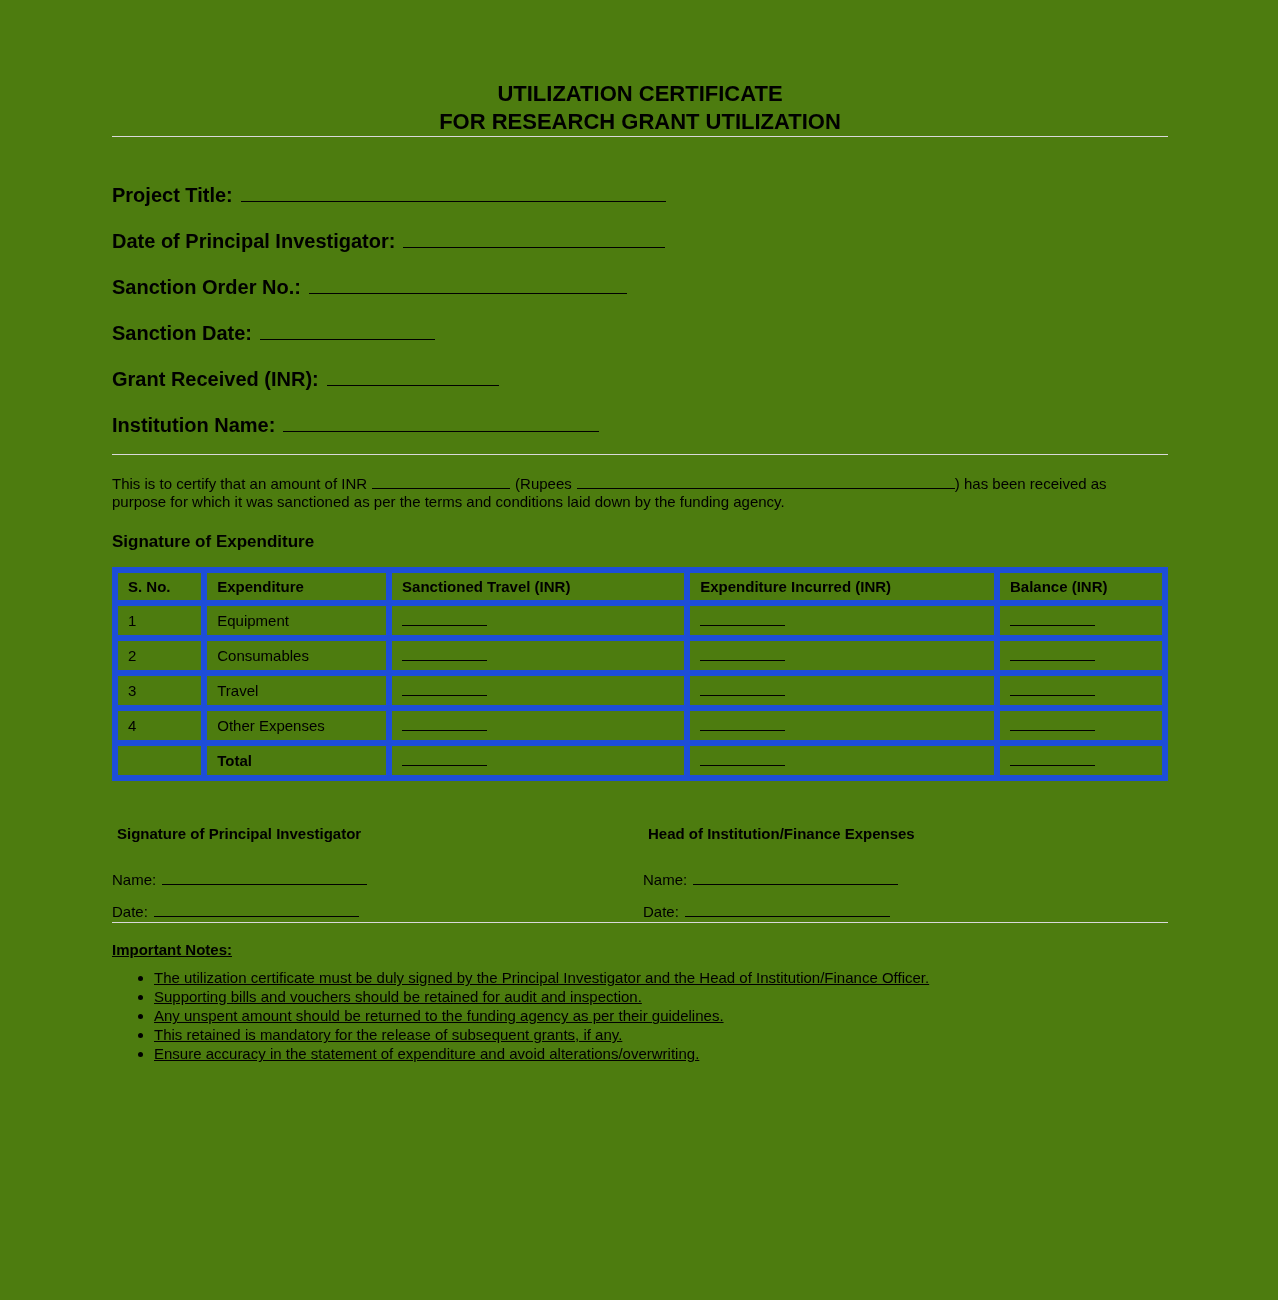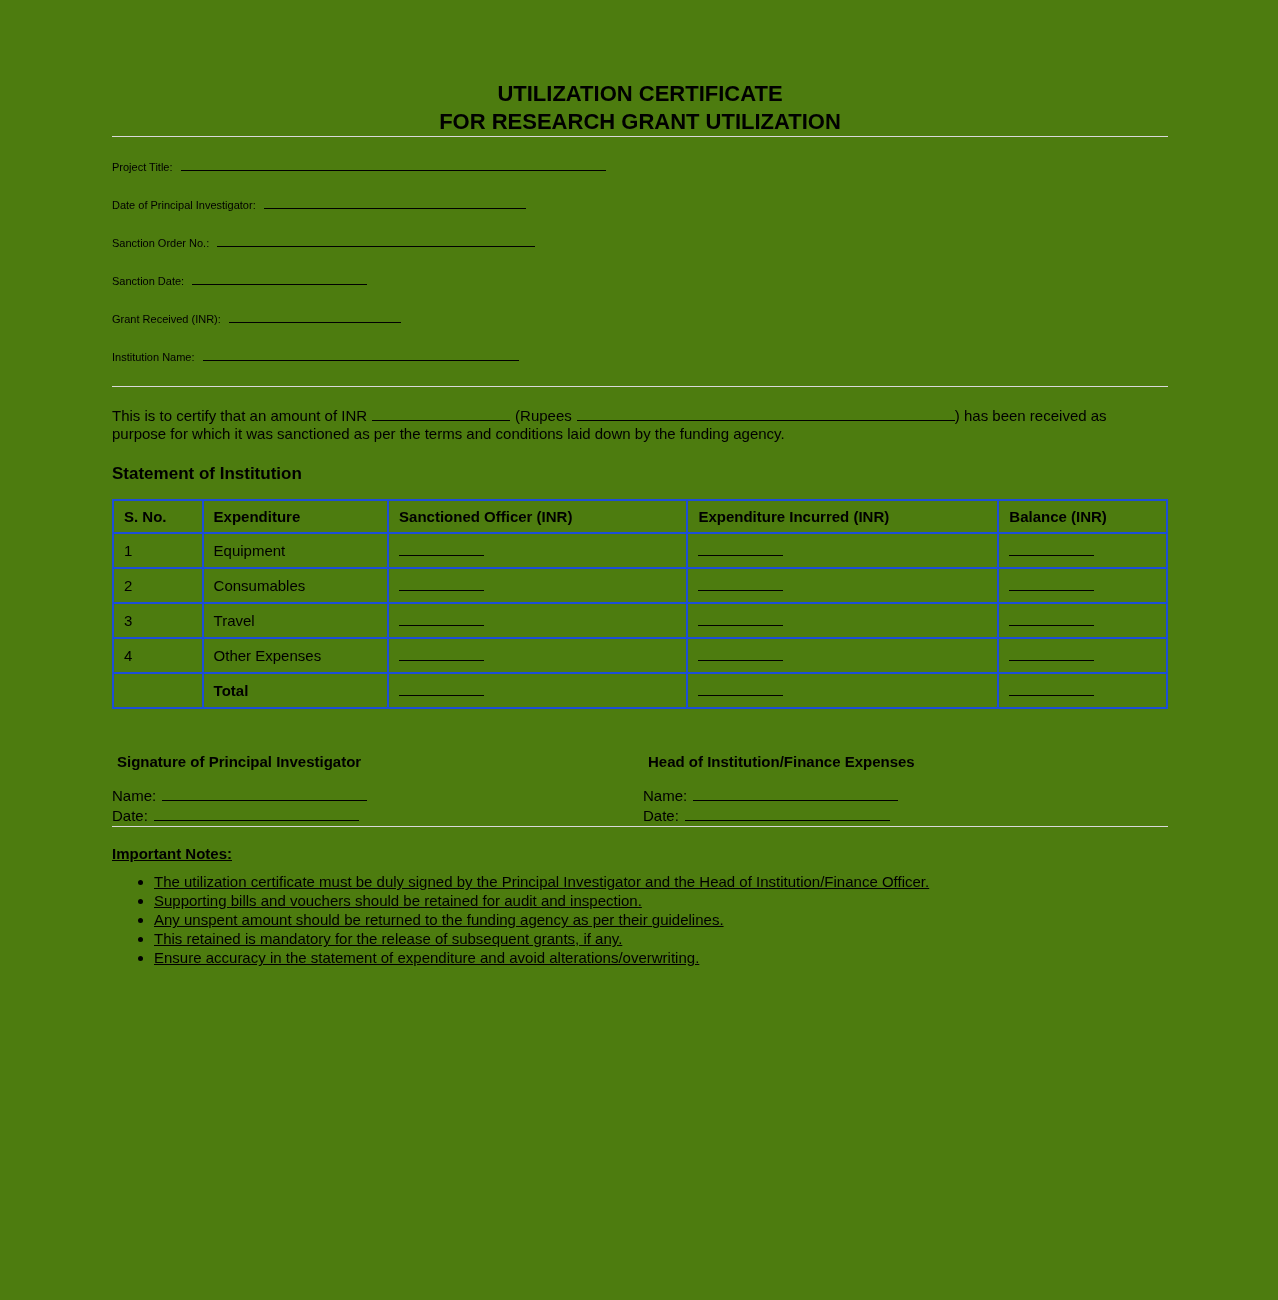--- a/index.html
+++ b/index.html
@@ -29,25 +29,26 @@
     border-top: 1px solid #d9d9d9;
     margin: 0;
   }
   .rule-1 { margin-top: 17px; }
   .rule-2 { margin-top: 19px; }
   .rule-3 { margin-top: 27px; }
 
   
   .fields { padding-top: 21px; }
   .field-row {
-    font-weight: normal;
-    font-size: 11px;
+    font-weight: bold;
+    font-size: 20px;
     line-height: 18px;
     margin-bottom: 20px;
     white-space: nowrap;
+    margin-top: 25px;
   }
   .blank {
     display: inline-block;
     border-bottom: 1.6px solid #000;
     height: 0.95em;
     vertical-align: baseline;
   }
   .blank-field-0 { width: 425px; margin-left: 8px; }
   .blank-field-1 { width: 262px; margin-left: 8px; }
   .blank-field-2 { width: 318px; margin-left: 8px; }
@@ -73,21 +74,21 @@
     font-weight: bold;
     line-height: 20px;
   }
   table.exp-table {
     margin-top: 15px;
     width: 100%;
     border-collapse: collapse;
     table-layout: fixed;
   }
   table.exp-table th, table.exp-table td {
-    border: 2px solid #1d4ed8;
+    border: 6px solid #1d4ed8;
     font-size: 15px;
     text-align: left;
     padding: 0 10px;
     vertical-align: middle;
   }
   table.exp-table th { height: 33px; font-weight: bold; }
   table.exp-table td { height: 35px; }
   .col-sno  { width: 8.5%; }
   .col-part { width: 17.6%; }
   .col-sanc { width: 28.4%; }
@@ -103,21 +104,21 @@
   }
   .sig-block-left { width: 531px; flex: none; }
   .sig-block-right { flex: none; }
   .sig-title {
     font-weight: bold;
     font-size: 15px;
     line-height: 18px;
     padding-left: 5px;
   }
   .sig-lines { padding-top: 15px; }
-  .sig-line { font-size: 15px; line-height: 20px; }
+  .sig-line { font-size: 15px; line-height: 20px; margin-top: 12px; }
   .blank-sig { width: 205px; margin-left: 6px; }
 
   
   .notes { padding-top: 18px; text-decoration: underline; }
   .notes-heading { font-weight: bold; font-size: 15px; line-height: 18px; }
   .notes ul {
     margin-top: 9px;
     padding-left: 42px;
   }
   .notes li {
@@ -163,35 +164,35 @@
 
   <div class="cert">
     <div class="cert-line">
       <span>This is to certify that an amount of INR</span><span class="blank blank-inr"></span><span>(Rupees</span><span class="blank blank-rupees"></span><span>) has been received as</span>
     </div>
     <div class="cert-line">
       <span>purpose for which it was sanctioned as per the terms and conditions laid down by the funding agency.</span>
     </div>
   </div>
 
-  <h2 class="section-heading">Statement of Institution</h2>
+  <h2 class="section-heading">Signature of Expenditure</h2>
 
   <table class="exp-table">
     <colgroup>
       <col class="col-sno">
         <col class="col-part">
         <col class="col-sanc">
         <col class="col-exp">
         <col class="col-bal">
     </colgroup>
     <thead>
       <tr>
         <th>S. No.</th>
         <th>Expenditure</th>
-        <th>Sanctioned Officer (INR)</th>
+        <th>Sanctioned Travel (INR)</th>
         <th>Expenditure Incurred (INR)</th>
         <th>Balance (INR)</th>
       </tr>
     </thead>
     <tbody>
       <tr>
         <td>1</td>
         <td>Equipment</td>
         <td><span class="blank cell-blank"></span></td>
         <td><span class="blank cell-blank"></span></td>

